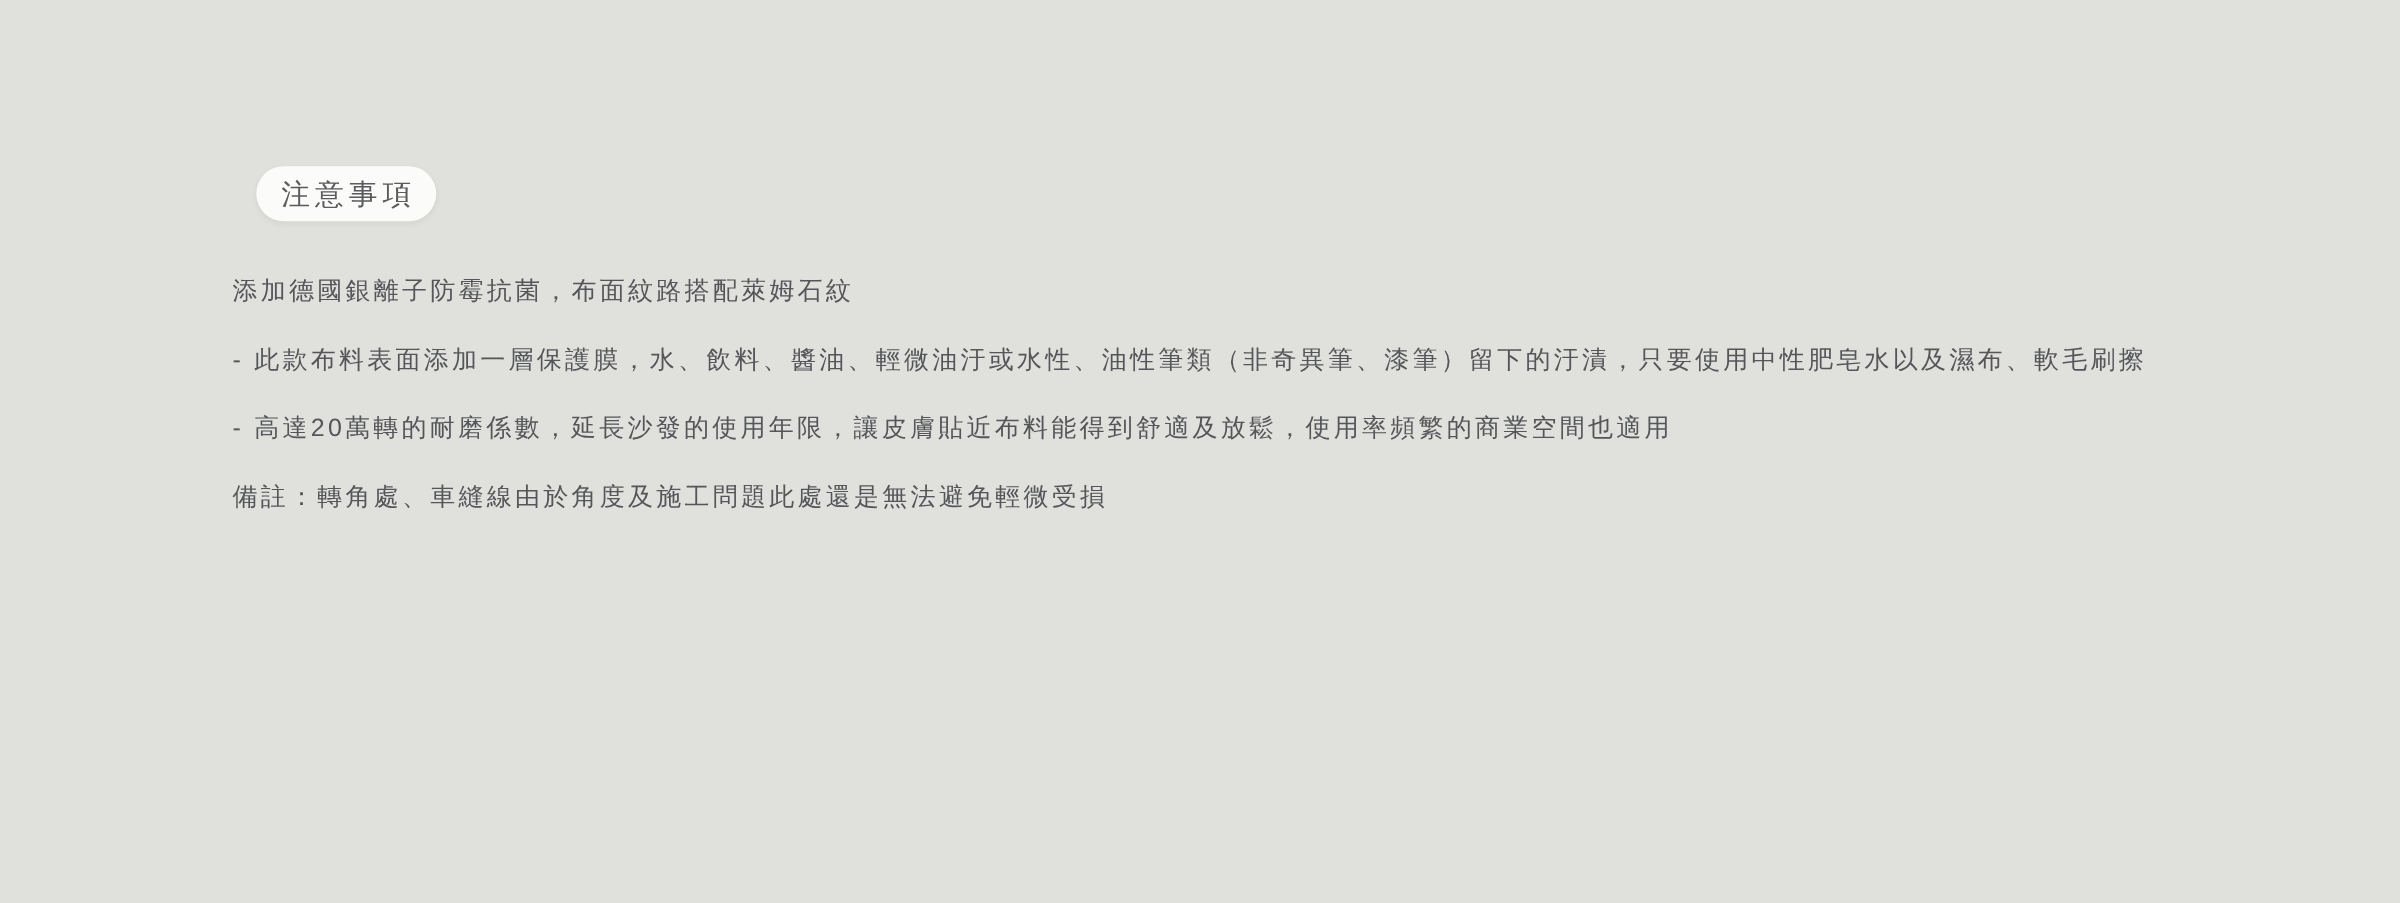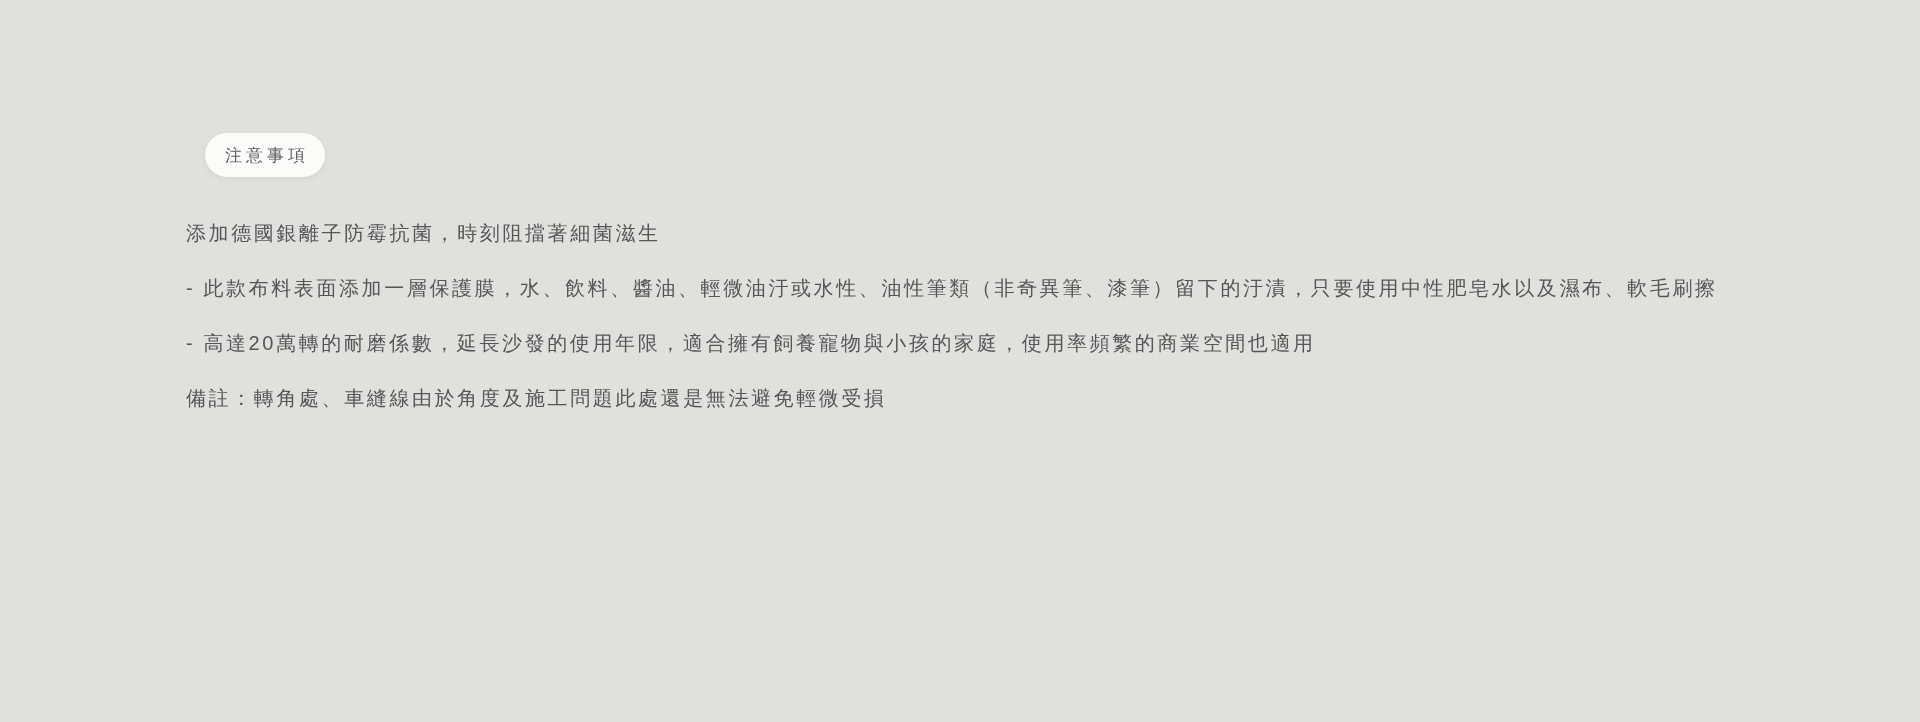--- a/index.html
+++ b/index.html
@@ -24,21 +24,21 @@
       left: 205px;
       top: 133px;
       height: 44px;
       border-radius: 22px;
       background: #fbfbf9;
       box-shadow: 0 2px 6px rgba(0, 0, 0, 0.06);
       display: inline-flex;
       align-items: center;
       padding: 0 16px 0 20px;
       box-sizing: border-box;
-      font-size: 17px;
+      font-size: 23px;
       letter-spacing: 4px;
       color: #5a5b5e;
     }
     .content {
       position: absolute;
       left: 186px;
       top: 222px;
       right: 60px;
     }
     .line {
@@ -56,19 +56,19 @@
 </head>
 <body>
 
 <div class="section">
 
   <div class="badge">
     <span>注意事項</span>
   </div>
 
   <div class="content">
-    <p class="line">添加德國銀離子防霉抗菌，時刻阻擋著細菌滋生</p>
+    <p class="line">添加德國銀離子防霉抗菌，布面紋路搭配萊姆石紋</p>
     <p class="line">- 此款布料表面添加一層保護膜，水、飲料、醬油、輕微油汙或水性、油性筆類（非奇異筆、漆筆）留下的汙漬，只要使用中性肥皂水以及濕布、軟毛刷擦</p>
-    <p class="line">- 高達20萬轉的耐磨係數，延長沙發的使用年限，適合擁有飼養寵物與小孩的家庭，使用率頻繁的商業空間也適用</p>
+    <p class="line">- 高達20萬轉的耐磨係數，延長沙發的使用年限，讓皮膚貼近布料能得到舒適及放鬆，使用率頻繁的商業空間也適用</p>
     <p class="line">備註：轉角處、車縫線由於角度及施工問題此處還是無法避免輕微受損</p>
   </div>
 
 </div>
 
 </body></html>

